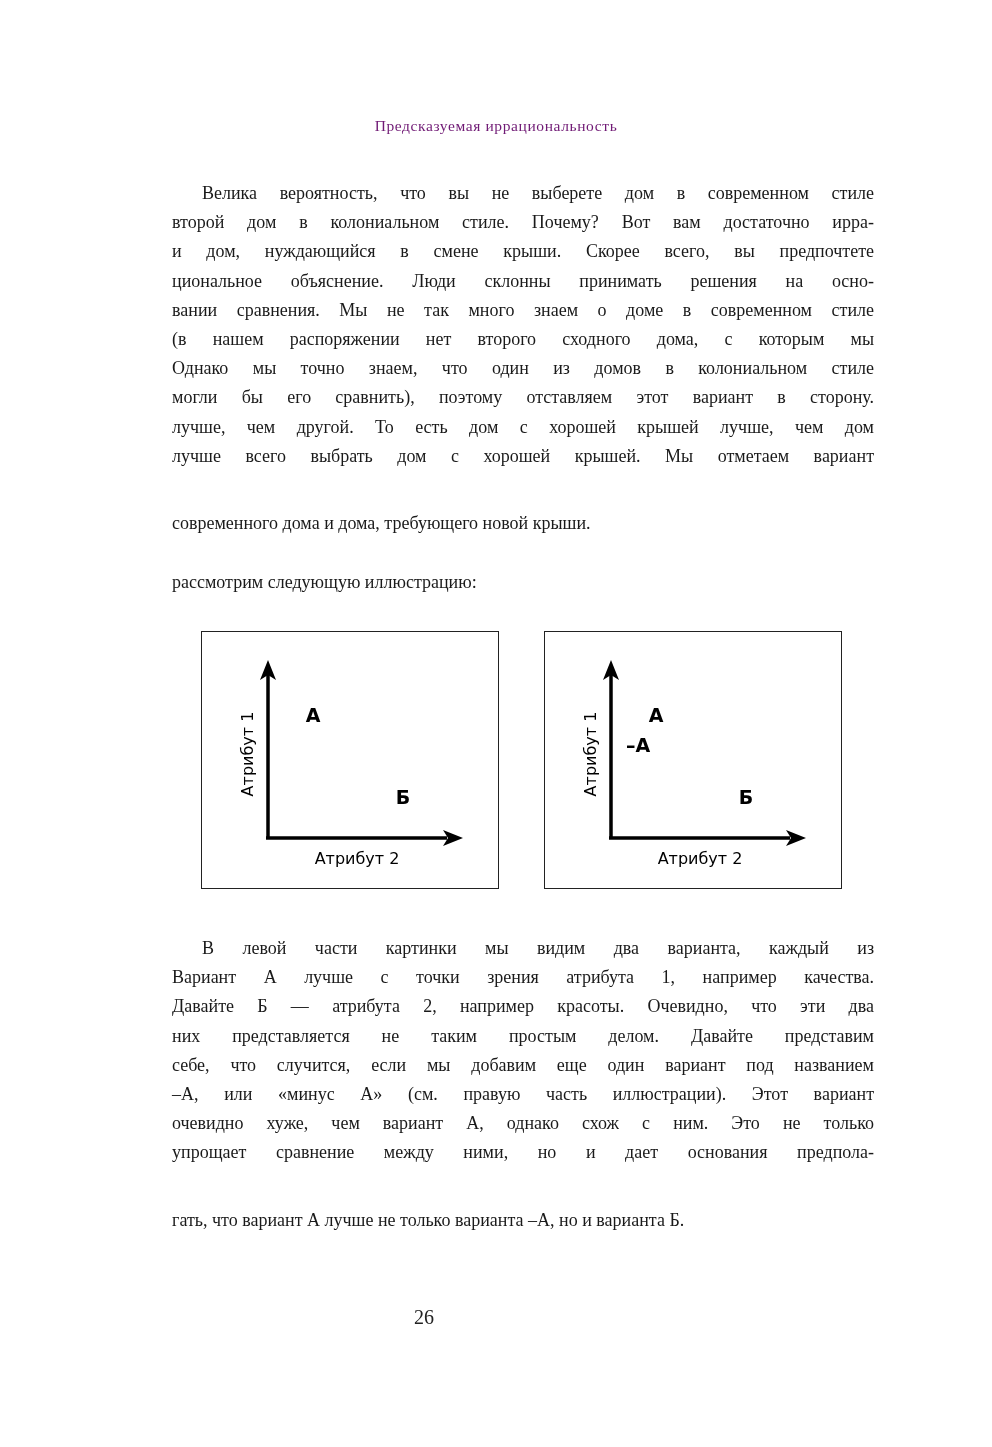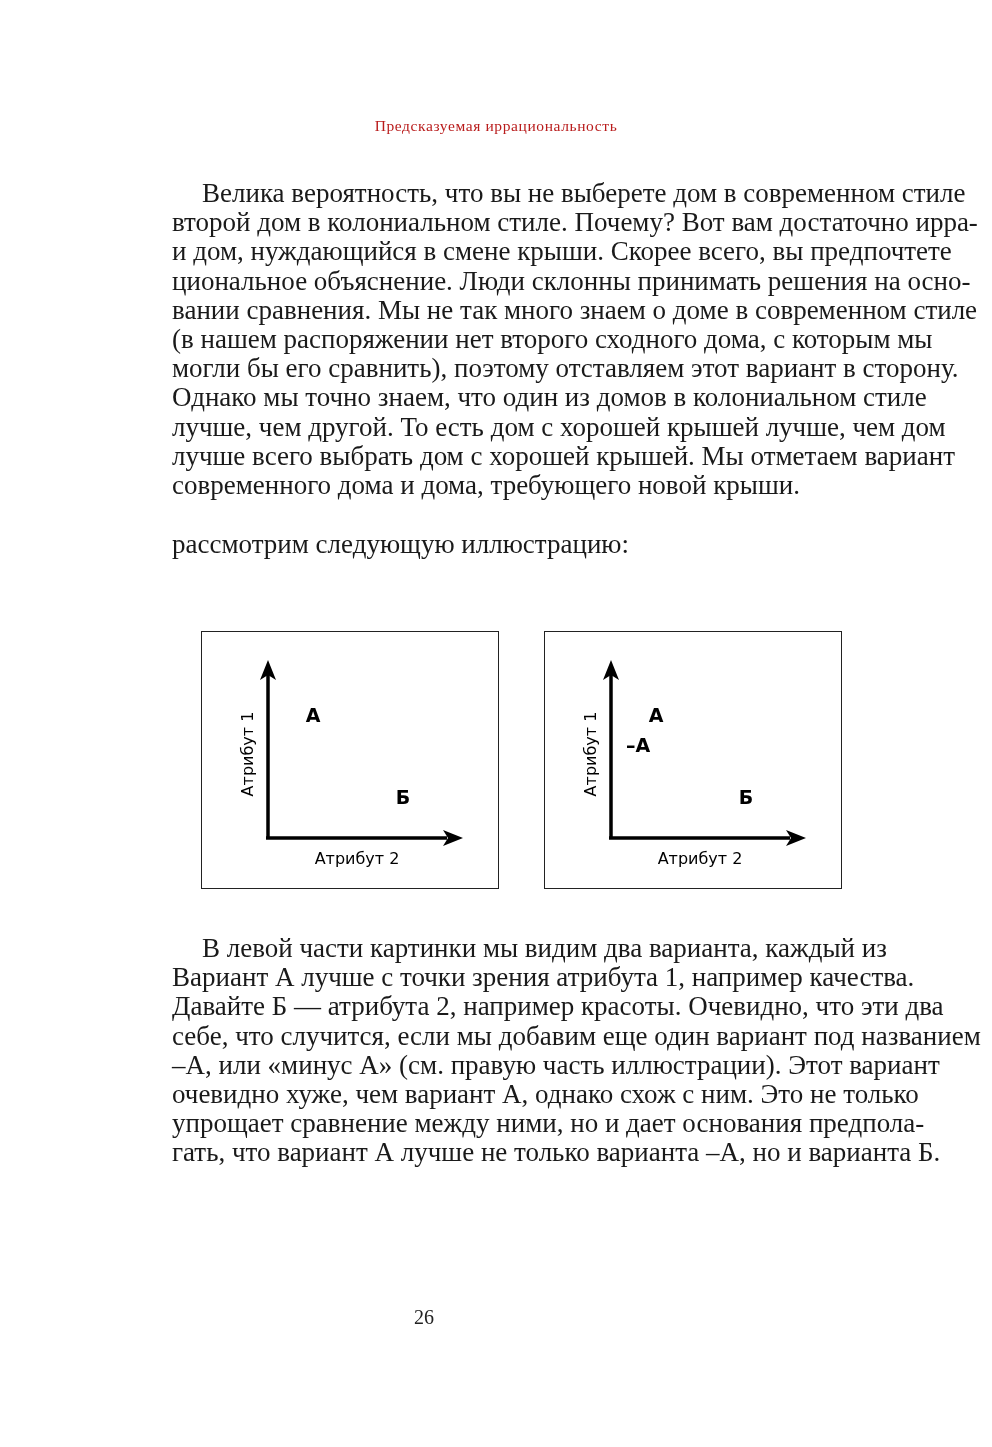--- a/index.html
+++ b/index.html
@@ -1,26 +1,26 @@
 <!DOCTYPE html>
 <html><head>
 <meta charset="utf-8">
 <style>
   html, body { margin: 0; padding: 0; background: #ffffff; }
   body { width: 992px; height: 1447px; position: relative; overflow: hidden; color: #1a1a1a; }
   .running-head {
     position: absolute; top: 117px; left: 0; width: 992px; text-align: center;
-    font-family: "Liberation Serif", serif; font-size: 15.5px; letter-spacing: 0.6px; color: #b91c1c;
+    font-family: "Liberation Serif", serif; font-size: 15.5px; letter-spacing: 0.6px; color: #701a75;
   }
   .text-block {
     position: absolute; left: 172px; width: 702px;
-    font-family: "Liberation Serif", serif; font-size: 27px; line-height: 29.2px; color: #1a1a1a;
+    font-family: "Liberation Serif", serif; font-size: 18px; line-height: 29.2px; color: #1a1a1a;
   }
   .line { display: block; white-space: nowrap; text-align: justify; text-align-last: justify; }
-  .line.last { text-align-last: left; }
+  .line.last { text-align-last: left; margin-top: 38px; }
   .line.indent { padding-left: 30px; }
   #p1 { top: 179px; }
   #p2 { top: 530px; }
   #p3 { top: 934px; }
   .figure {
     position: absolute; top: 631px; width: 298px; height: 258px;
     border: 1.2px solid #222; box-sizing: border-box;
   }
   #fig-left { left: 201px; }
   #fig-right { left: 544px; }
@@ -36,22 +36,22 @@
 
 <div class="running-head">Предсказуемая иррациональность</div>
 
 <div class="text-block" id="p1">
   <span class="line indent">Велика вероятность, что вы не выберете дом в современном стиле</span>
   <span class="line">второй дом в колониальном стиле. Почему? Вот вам достаточно ирра-</span>
   <span class="line">и дом, нуждающийся в смене крыши. Скорее всего, вы предпочтете</span>
   <span class="line">циональное объяснение. Люди склонны принимать решения на осно-</span>
   <span class="line">вании сравнения. Мы не так много знаем о доме в современном стиле</span>
   <span class="line">(в нашем распоряжении нет второго сходного дома, с которым мы</span>
+  <span class="line">Однако мы точно знаем, что один из домов в колониальном стиле</span>
   <span class="line">могли бы его сравнить), поэтому отставляем этот вариант в сторону.</span>
-  <span class="line">Однако мы точно знаем, что один из домов в колониальном стиле</span>
   <span class="line">лучше, чем другой. То есть дом с хорошей крышей лучше, чем дом</span>
   <span class="line">лучше всего выбрать дом с хорошей крышей. Мы отметаем вариант</span>
   <span class="line last">современного дома и дома, требующего новой крыши.</span>
 </div>
 
 <div class="text-block" id="p2">
   <span class="line last">рассмотрим следующую иллюстрацию:</span>
 </div>
 
 <div class="figure" id="fig-left">
@@ -87,20 +87,21 @@
         <text x="93.0" y="119.5" text-anchor="middle" font-size="19" font-weight="bold" class="fig-text">–А</text>
         <text x="201.0" y="172.0" text-anchor="middle" font-size="19" font-weight="bold" class="fig-text">Б</text>
       </g>
   </svg>
 </div>
 
 <div class="text-block" id="p3">
   <span class="line indent">В левой части картинки мы видим два варианта, каждый из</span>
   <span class="line">Вариант А лучше с точки зрения атрибута 1, например качества.</span>
   <span class="line">Давайте Б — атрибута 2, например красоты. Очевидно, что эти два</span>
+  <span class="line">них представляется не таким простым делом. Давайте представим</span>
   <span class="line">себе, что случится, если мы добавим еще один вариант под названием</span>
   <span class="line">–А, или «минус А» (см. правую часть иллюстрации). Этот вариант</span>
   <span class="line">очевидно хуже, чем вариант А, однако схож с ним. Это не только</span>
   <span class="line">упрощает сравнение между ними, но и дает основания предпола-</span>
   <span class="line last">гать, что вариант А лучше не только варианта –А, но и варианта Б.</span>
 </div>
 
 <div class="page-number">26</div>
 
 </body></html>

